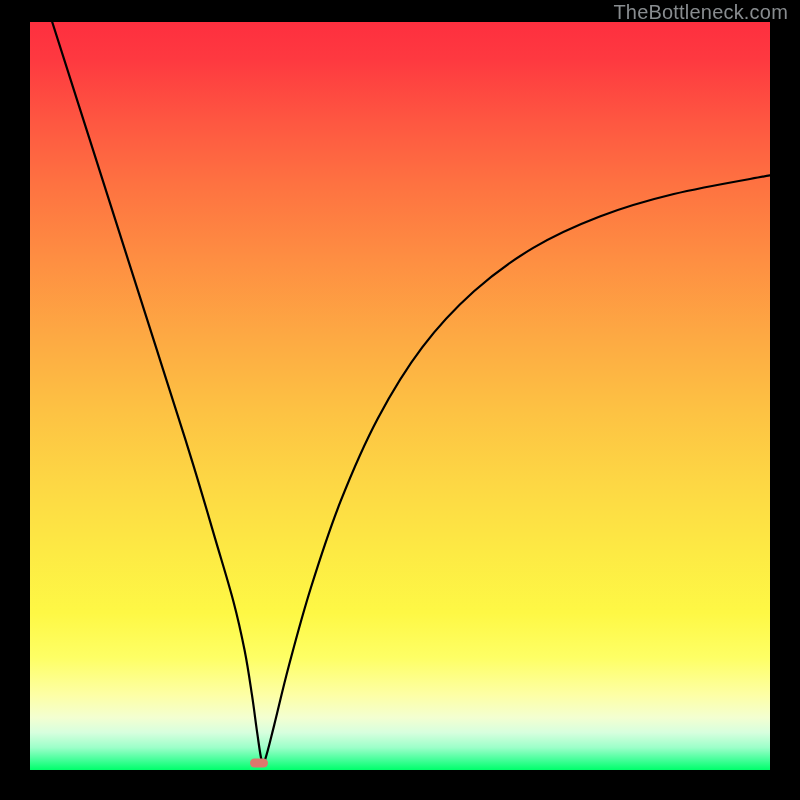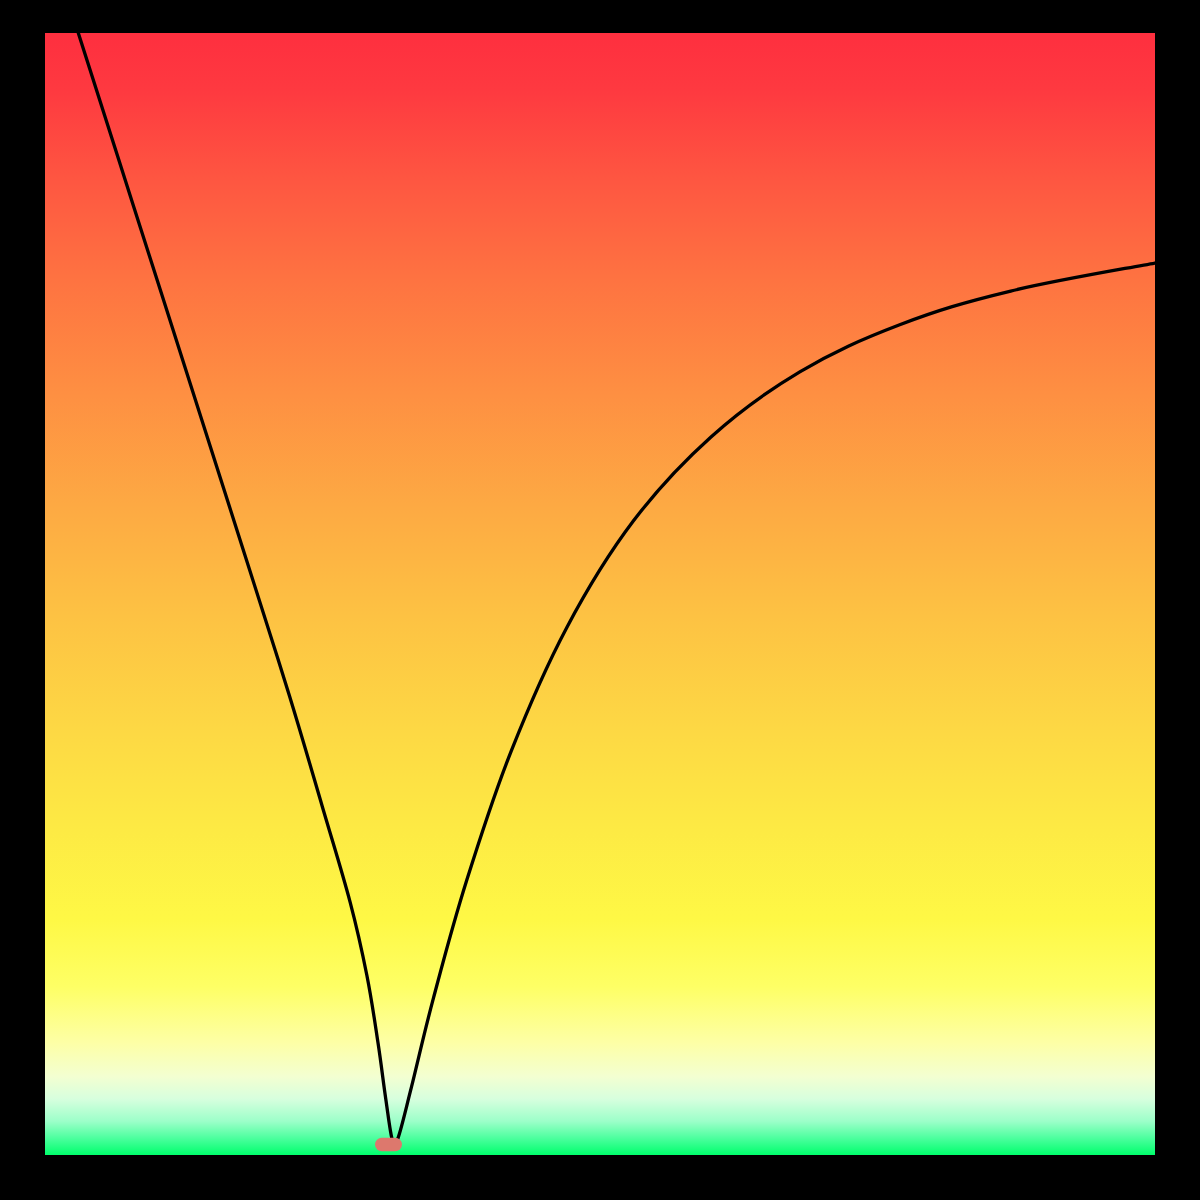--- a/index.html
+++ b/index.html
@@ -85,13 +85,14 @@
   <div class="plot-area">
     <div class="gradient"></div>
 
     <svg id="curve" class="curve-svg" viewBox="0 0 740 748" preserveAspectRatio="none">
       <path id="curve-path" d="M 22.20 0.00 C 28.86 20.87, 45.88 74.20, 59.20 115.94 C 72.52 157.68, 82.88 190.14, 96.20 231.88 C 109.52 273.62, 121.21 310.12, 133.20 347.82 C 145.19 385.52, 153.48 411.03, 162.80 441.32 C 172.12 471.61, 177.67 491.21, 185.00 516.12 C 192.33 541.03, 198.17 559.50, 203.50 579.70 C 208.83 599.90, 211.27 611.49, 214.60 628.32 C 217.93 645.15, 219.74 658.39, 222.00 673.20 C 224.26 688.01, 225.45 698.89, 227.18 710.60 C 228.91 722.31, 230.15 733.56, 231.62 738.28 C 233.09 742.99, 233.06 743.11, 235.32 736.78 C 237.58 730.45, 239.94 719.95, 244.20 703.12 C 248.46 686.29, 252.34 668.19, 259.00 643.28 C 265.66 618.37, 271.88 594.36, 281.20 564.74 C 290.52 535.12, 298.81 509.01, 310.80 478.72 C 322.79 448.43, 333.15 424.04, 347.80 396.44 C 362.45 368.84, 374.88 348.27, 392.20 325.38 C 409.52 302.49, 424.02 287.19, 444.00 269.28 C 463.98 251.37, 480.56 239.36, 503.20 225.90 C 525.84 212.43, 544.49 204.17, 569.80 194.48 C 595.11 184.79, 613.16 179.45, 643.80 172.04 C 674.44 164.63, 722.68 156.71, 740.00 153.34" fill="none" stroke="#000000" stroke-width="2.2" stroke-linejoin="round" stroke-linecap="round"></path>
     </svg>
 
     <div id="marker" class="marker" style="left: 229.4px; top: 741.268px;"></div>
   </div>
 
+  <div class="watermark">TheBottleneck.com</div>
 </div>
 
 </body></html>

